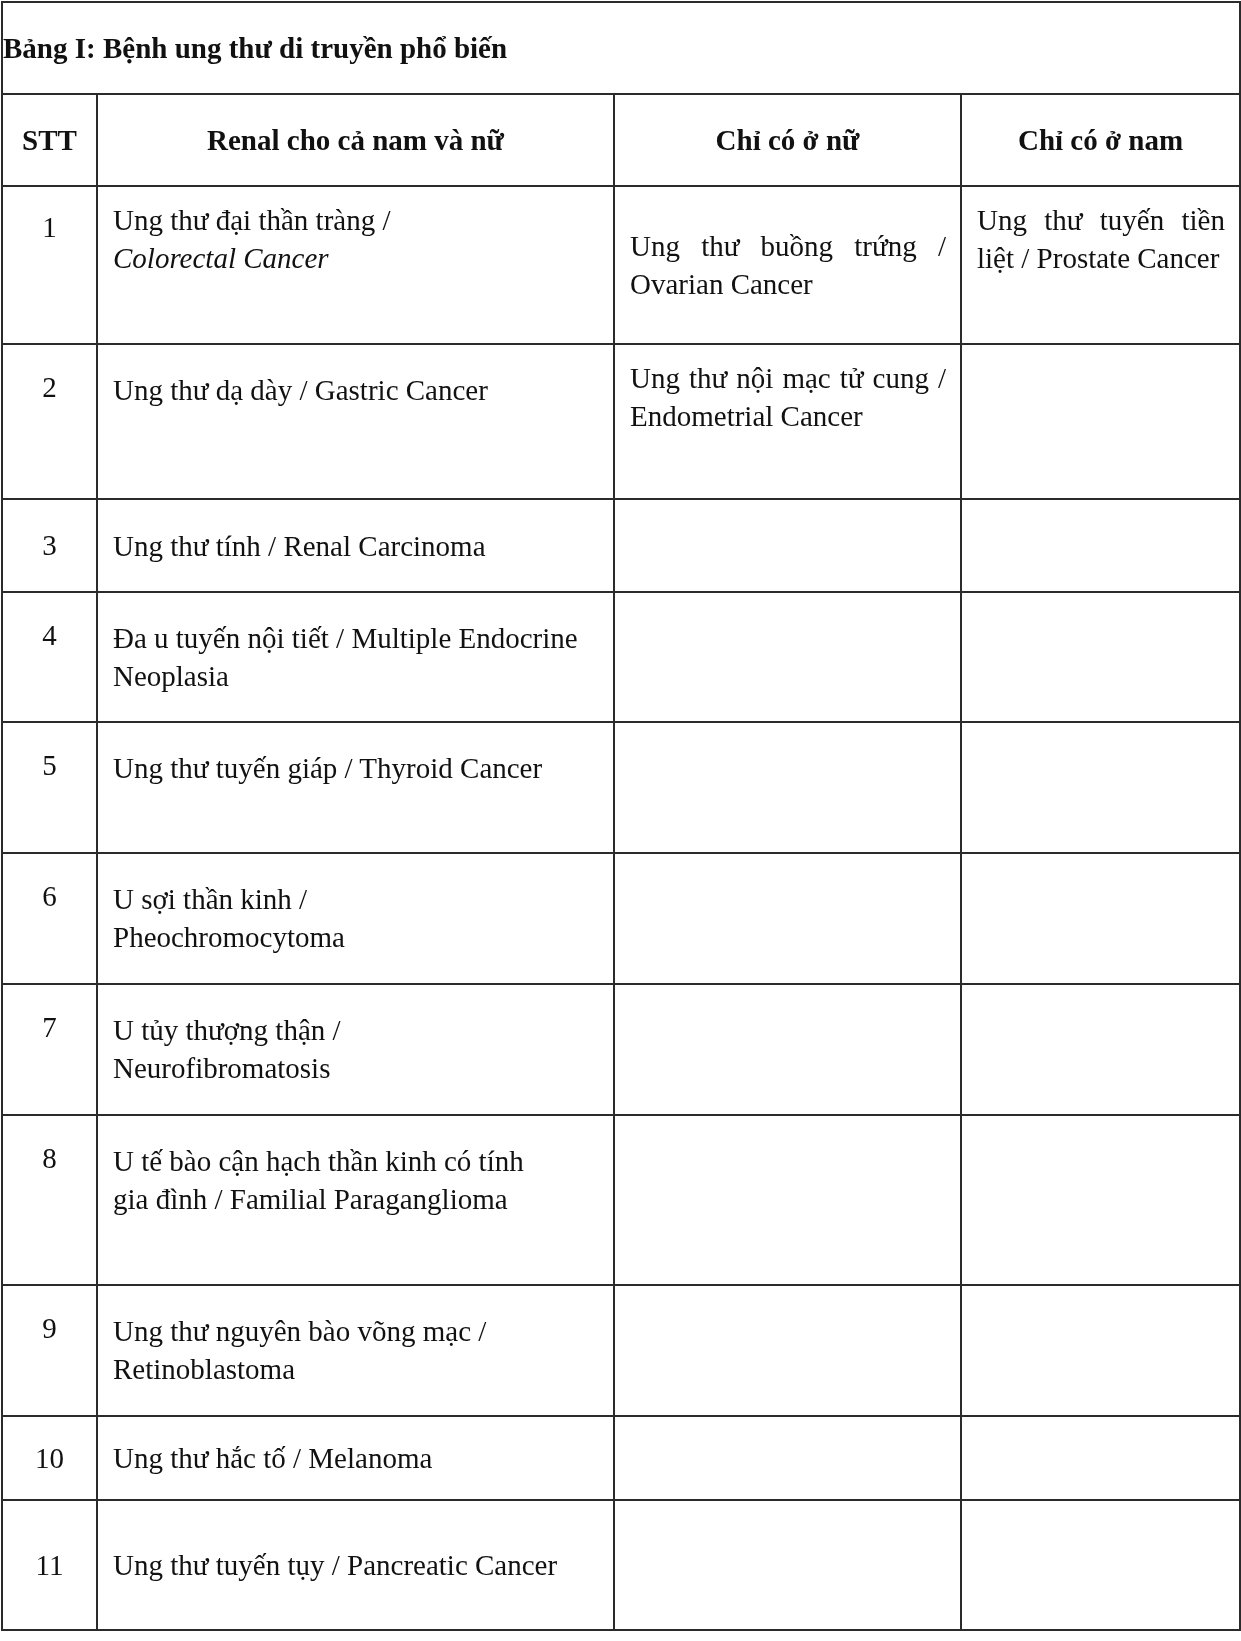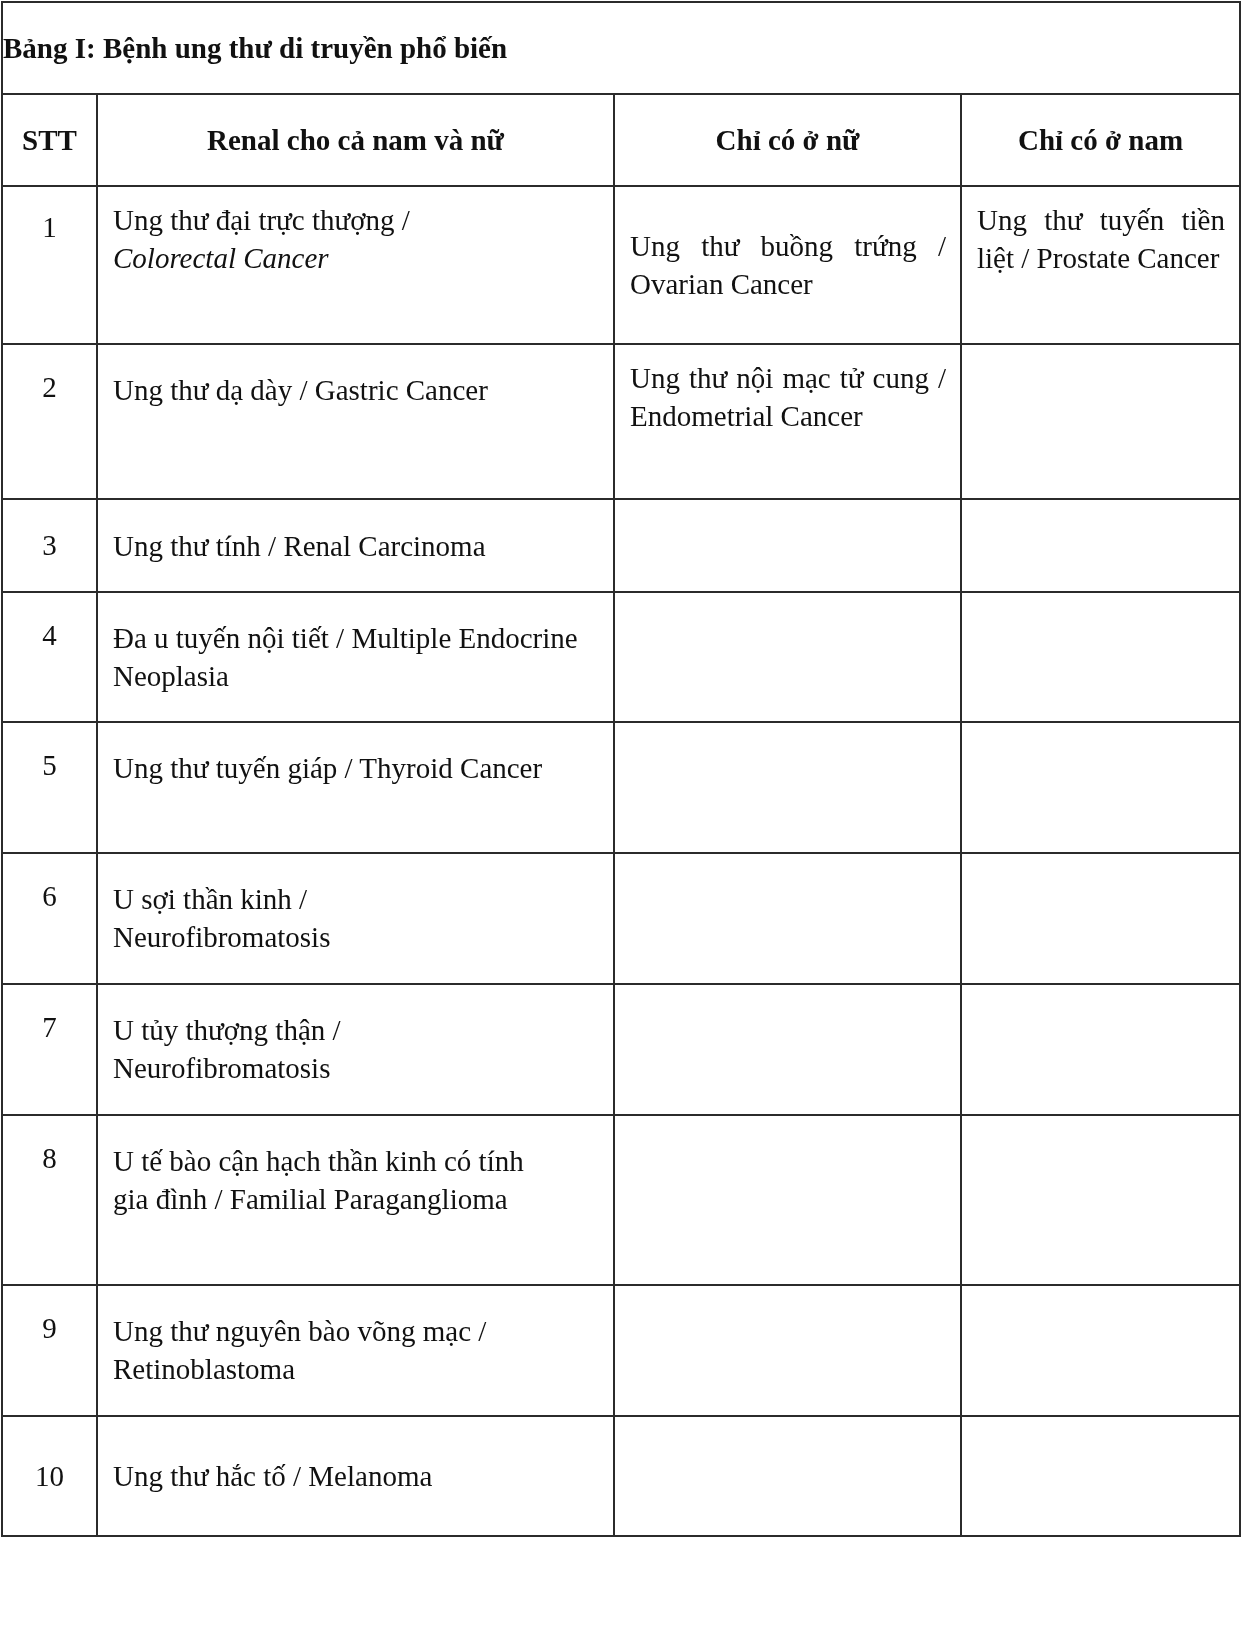--- a/index.html
+++ b/index.html
@@ -41,21 +41,21 @@
     <th>Renal cho cả nam và nữ</th>
     <th>Chỉ có ở nữ</th>
     <th>Chỉ có ở nam</th>
   </tr>
 
   <tr style="height:158px">
     <td class="num pt">
           <span style="padding-top:10px">1</span>
         </td>
     <td class="cell top pt">
-      <span>Ung thư đại trực thượng /</span><br>
+      <span>Ung thư đại thần tràng /</span><br>
       <span class="ital">Colorectal Cancer</span>
     </td>
     <td class="cell just">Ung thư buồng trứng / Ovarian Cancer</td>
     <td class="cell top just pt">Ung thư tuyến tiền liệt / Prostate Cancer</td>
   </tr>
 
   <tr style="height:155px">
     <td class="num" style="padding-top:26px">
           <span>2</span>
         </td>
@@ -88,21 +88,21 @@
         </td>
     <td class="cell top" style="padding-top:26px !important">Ung thư tuyến giáp / Thyroid Cancer</td>
     <td class="cell"></td>
     <td class="cell"></td>
   </tr>
 
   <tr style="height:131px">
     <td class="num" style="padding-top:26px">
           <span>6</span>
         </td>
-    <td class="cell top" style="padding-top:26px !important; padding-right:200px !important">U sợi thần kinh / Neurofibromatosis</td>
+    <td class="cell top" style="padding-top:26px !important; padding-right:200px !important">U sợi thần kinh / Pheochromocytoma</td>
     <td class="cell"></td>
     <td class="cell"></td>
   </tr>
 
   <tr style="height:131px">
     <td class="num" style="padding-top:26px">
           <span>7</span>
         </td>
     <td class="cell top" style="padding-top:26px !important; padding-right:200px !important">U tủy thượng thận / Neurofibromatosis</td>
     <td class="cell"></td>
@@ -120,23 +120,31 @@
 
   <tr style="height:131px">
     <td class="num" style="padding-top:26px">
           <span>9</span>
         </td>
     <td class="cell top" style="padding-top:26px !important">Ung thư nguyên bào võng mạc / Retinoblastoma</td>
     <td class="cell"></td>
     <td class="cell"></td>
   </tr>
 
-  <tr style="height:120px">
+  <tr style="height:84px">
     <td class="num" style="vertical-align:middle !important">
           <span>10</span>
         </td>
     <td class="cell">Ung thư hắc tố / Melanoma</td>
     <td class="cell"></td>
     <td class="cell"></td>
   </tr>
 
+  <tr style="height:130px">
+    <td class="num" style="vertical-align:middle !important">
+          <span>11</span>
+        </td>
+    <td class="cell">Ung thư tuyến tụy / Pancreatic Cancer</td>
+    <td class="cell"></td>
+    <td class="cell"></td>
+  </tr>
 </tbody>
   </table>
 
 </body></html>

